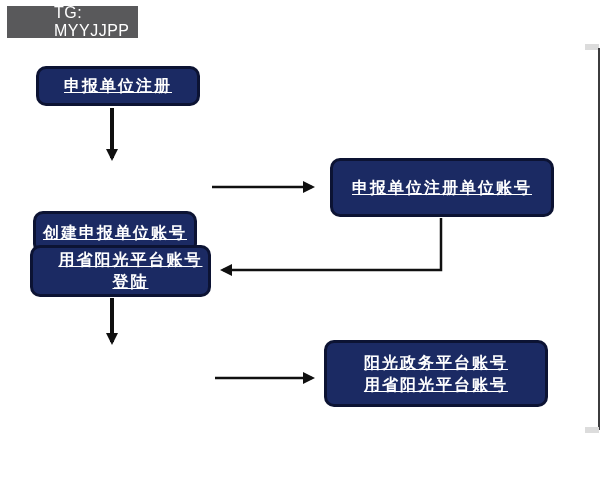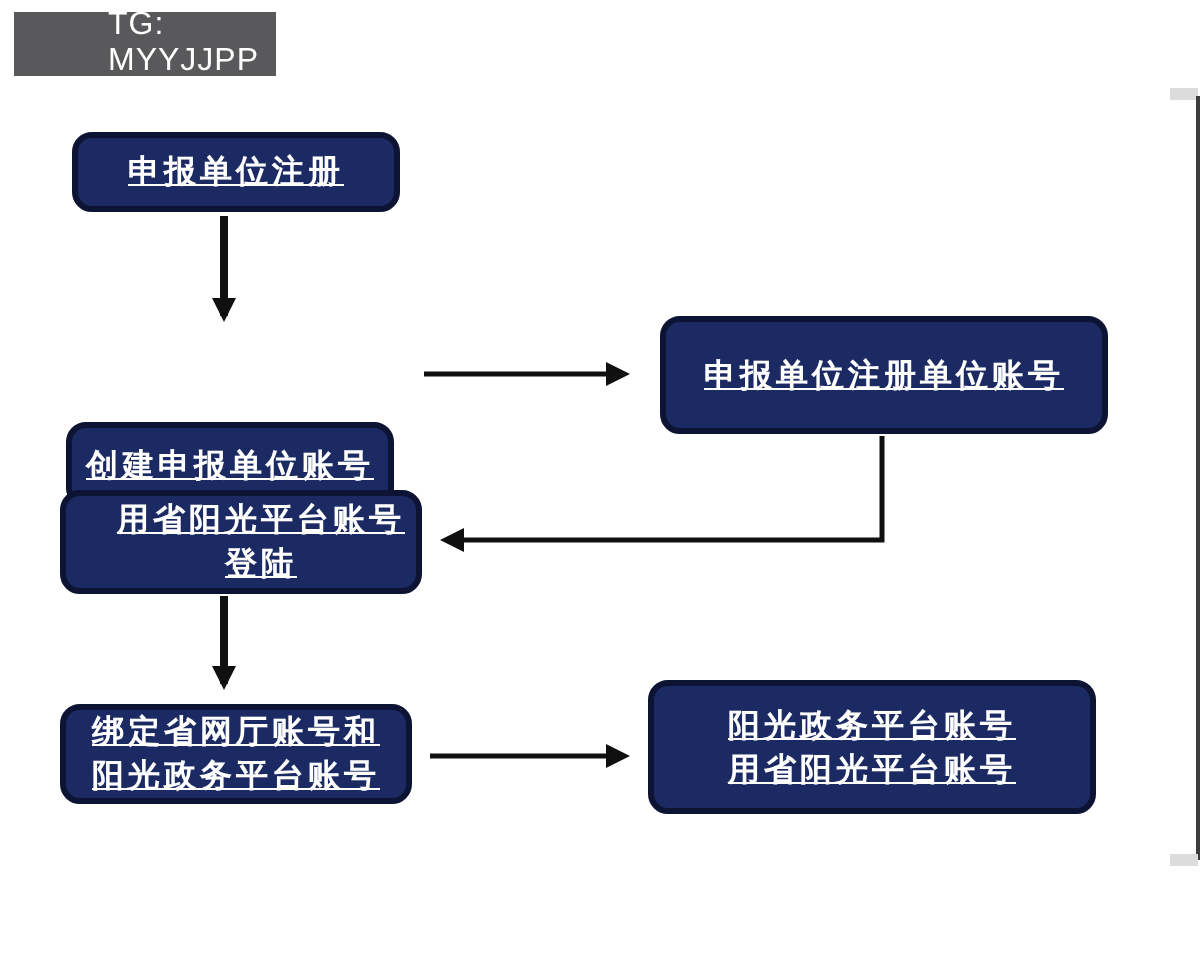--- a/index.html
+++ b/index.html
@@ -115,24 +115,20 @@
 
   <div class="flow-box" style="left:330px; top:158px; width:224px; height:59px;">
     <span>申报单位注册单位账号</span>
   </div>
 
   <div class="flow-box" style="left:30px; top:245px; width:181px; height:52px;padding-left:20px;">
     <span>用省阳光平台账号</span>
     <span>登陆</span>
   </div>
 
-  <div class="flow-box" style="left:30px; top:352px; width:176px; height:50px;">
-    <span>绑定省网厅账号和</span>
-    <span>阳光政务平台账号</span>
-  </div>
 
   <div class="flow-box" style="left:324px; top:340px; width:224px; height:67px;">
     <span>阳光政务平台账号</span>
     <span>用省阳光平台账号</span>
   </div>
 
   <div class="edge-cap top"></div>
   <div class="edge-line"></div>
   <div class="edge-cap bottom"></div>
 

